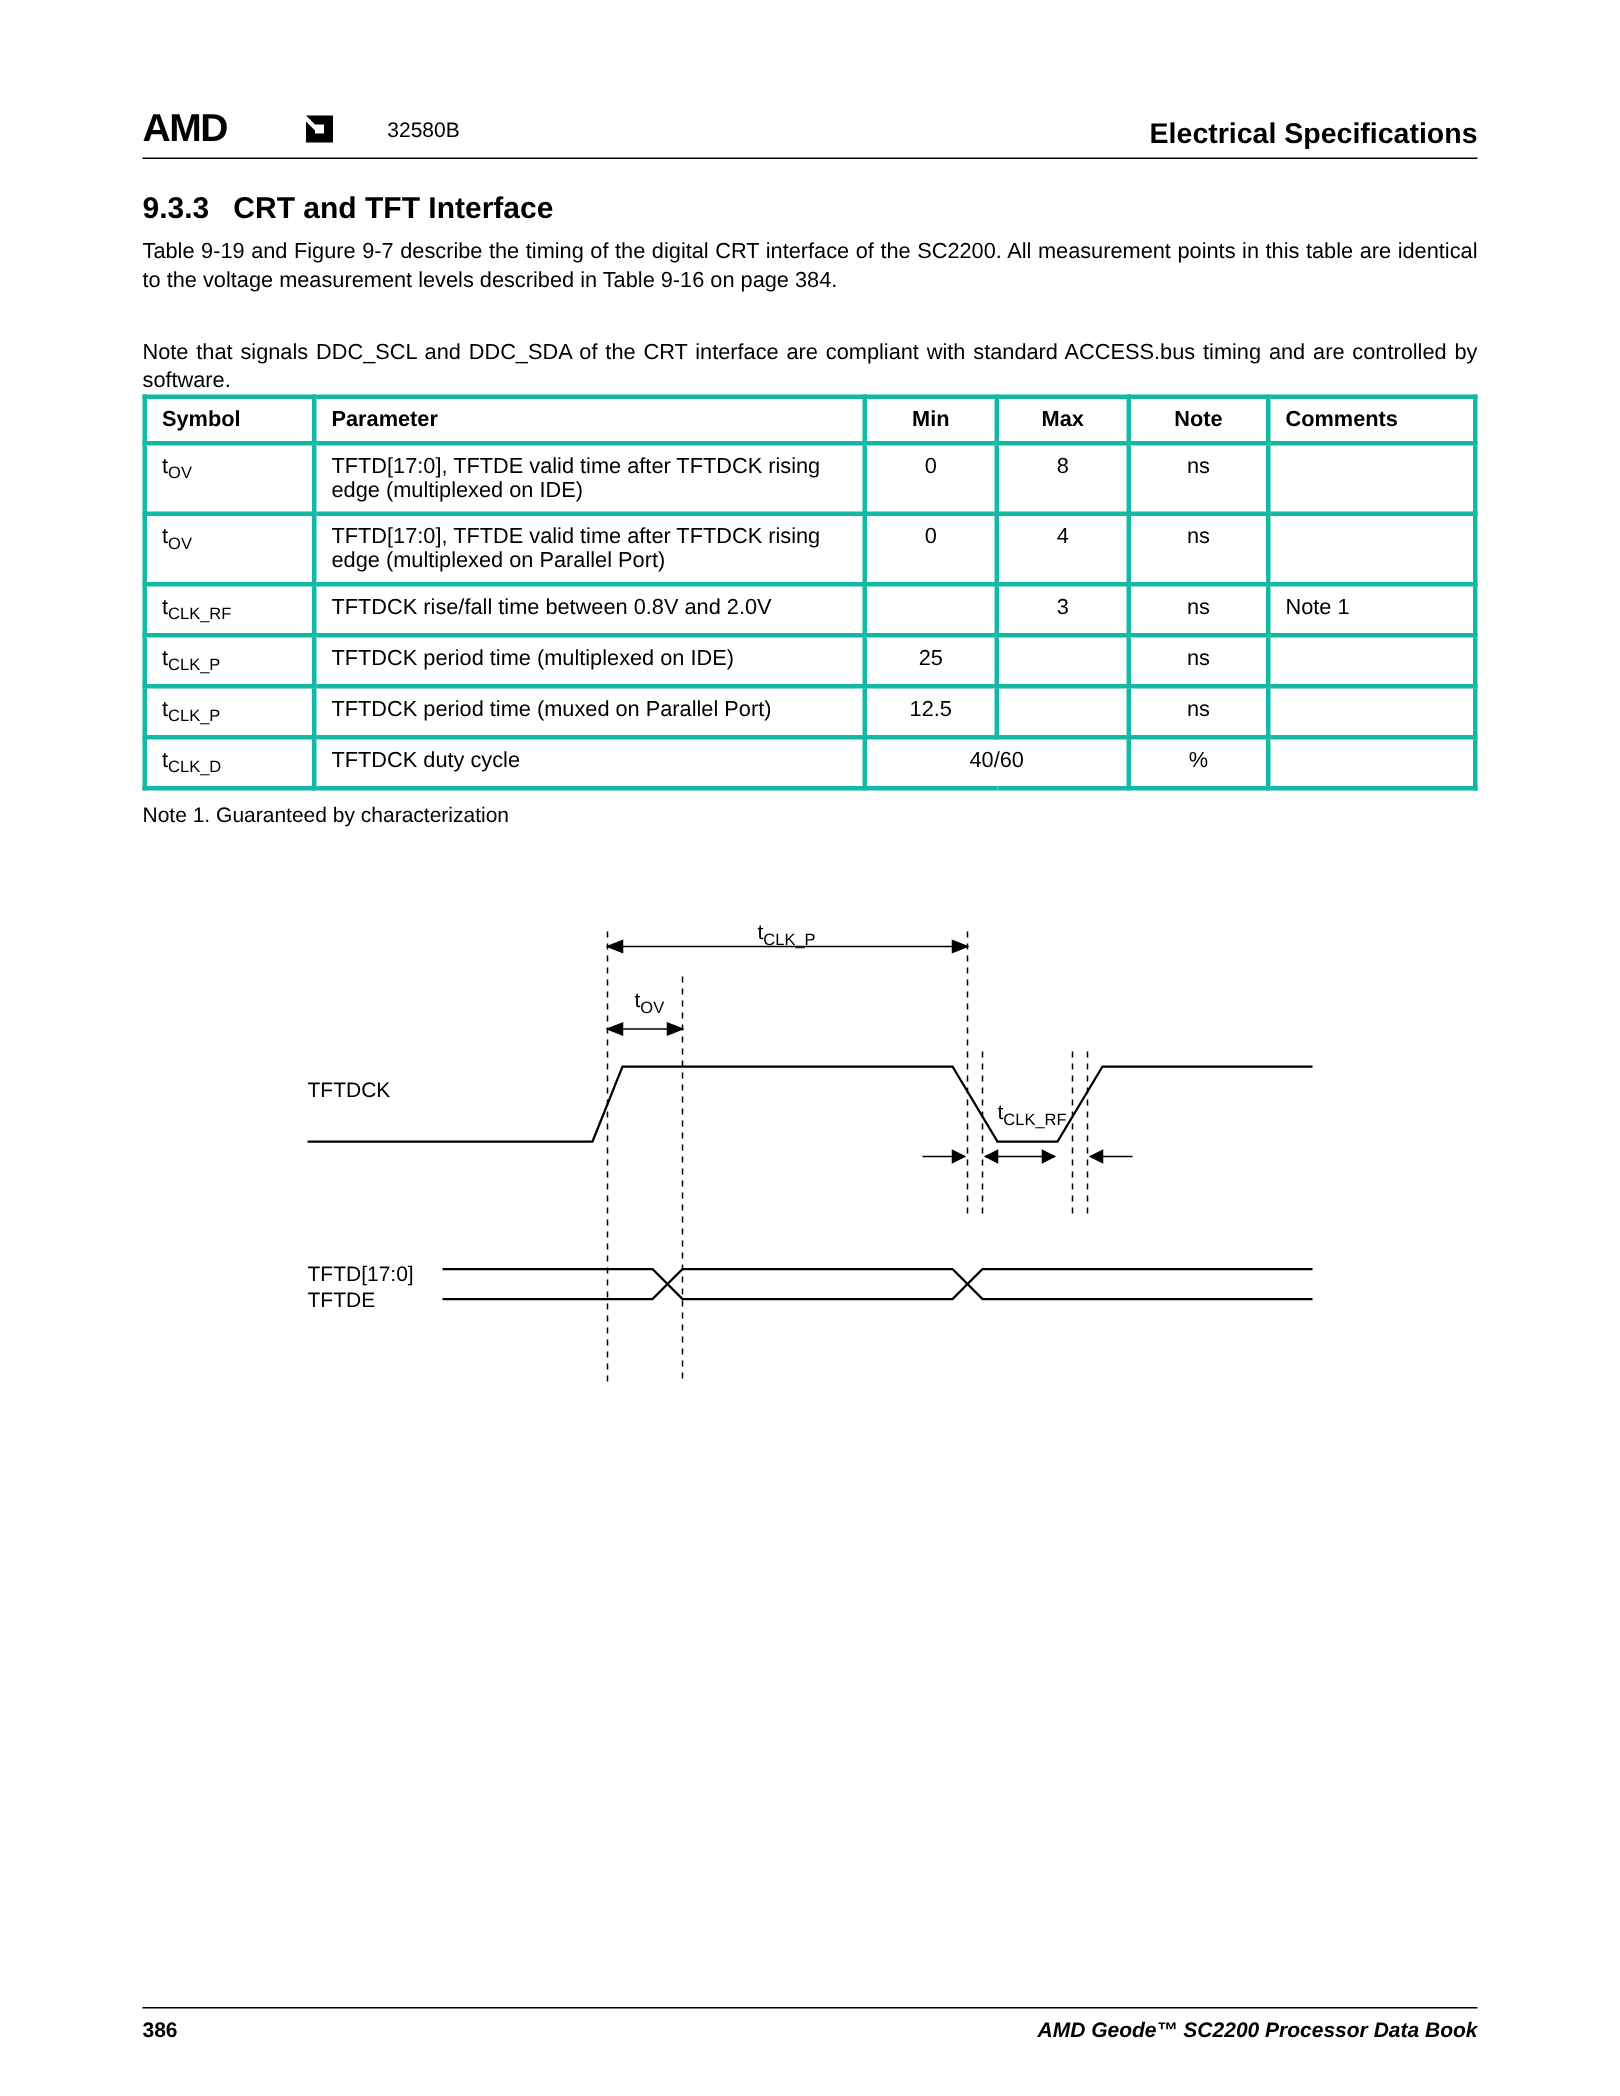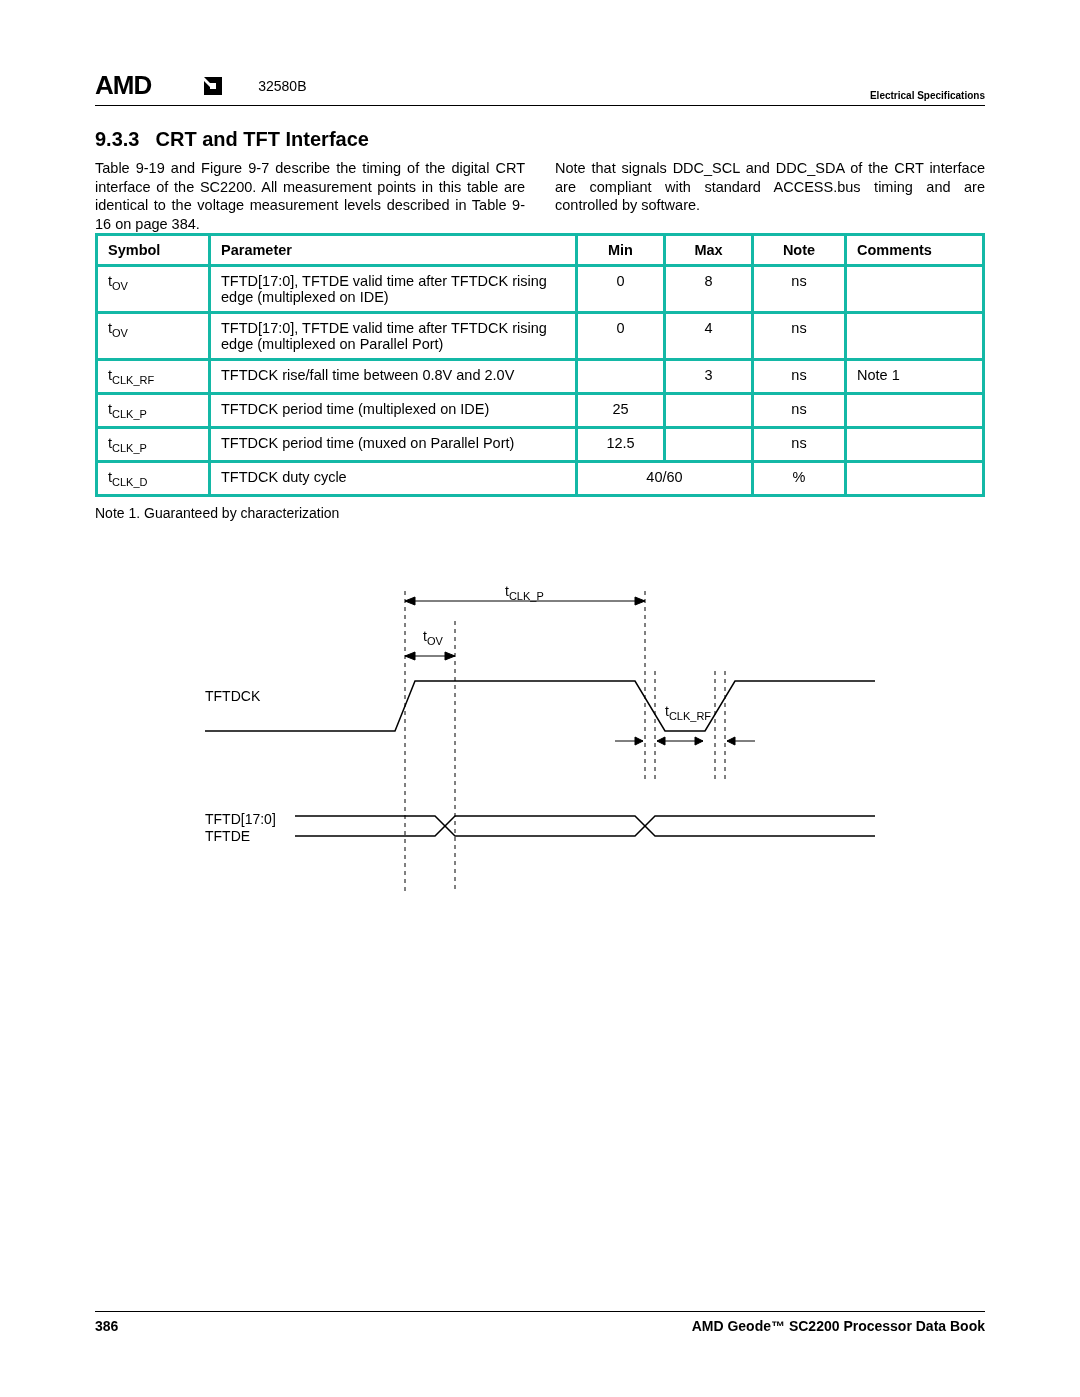--- a/index.html
+++ b/index.html
@@ -32,38 +32,39 @@
   }
   .logo-arrow {
     margin-left: 2px;
   }
   .doc-number {
     font-size: 14px;
     margin-left: 33px;
     align-self: center;
   }
   .header-right {
-    font-size: 10px;
+    font-size: 19px;
     font-weight: bold;
   }
   .section-heading {
     margin-top: 22px;
     font-weight: bold;
     font-size: 20px;
   }
   .section-num {
     display: inline-block;
     width: 55px;
   }
   .body-cols {
     display: flex;
     gap: 30px;
     margin-top: 8px;
     font-size: 14.5px;
     line-height: 1.28;
+    flex-direction: column;
   }
   .col {
     flex: 1;
     text-align: justify;
   }
   .table-caption {
     text-align: center;
     font-weight: bold;
     font-size: 15px;
     margin-top: 38px;
@@ -100,34 +101,35 @@
     height: 320px;
   }
   .fig-caption {
     text-align: center;
     font-weight: bold;
     font-size: 15px;
     margin-top: 12px;
   }
   .footer {
     position: absolute;
-    bottom: 63px;
+    bottom: 36px;
     left: 95px;
     right: 95px;
     border-top: 1px solid #000;
     padding-top: 6px;
     display: flex;
     justify-content: space-between;
     font-size: 14px;
   }
   .footer-left {
     font-weight: bold;
   }
   .footer-right {
     font-weight: bold;
+    font-style: italic;
   }
 </style>
 </head>
 <body>
 
 <div class="page">
   <div class="header-row">
     <div style="display:flex;align-items:center;">
       <div class="logo">
         <span>AMD</span>

